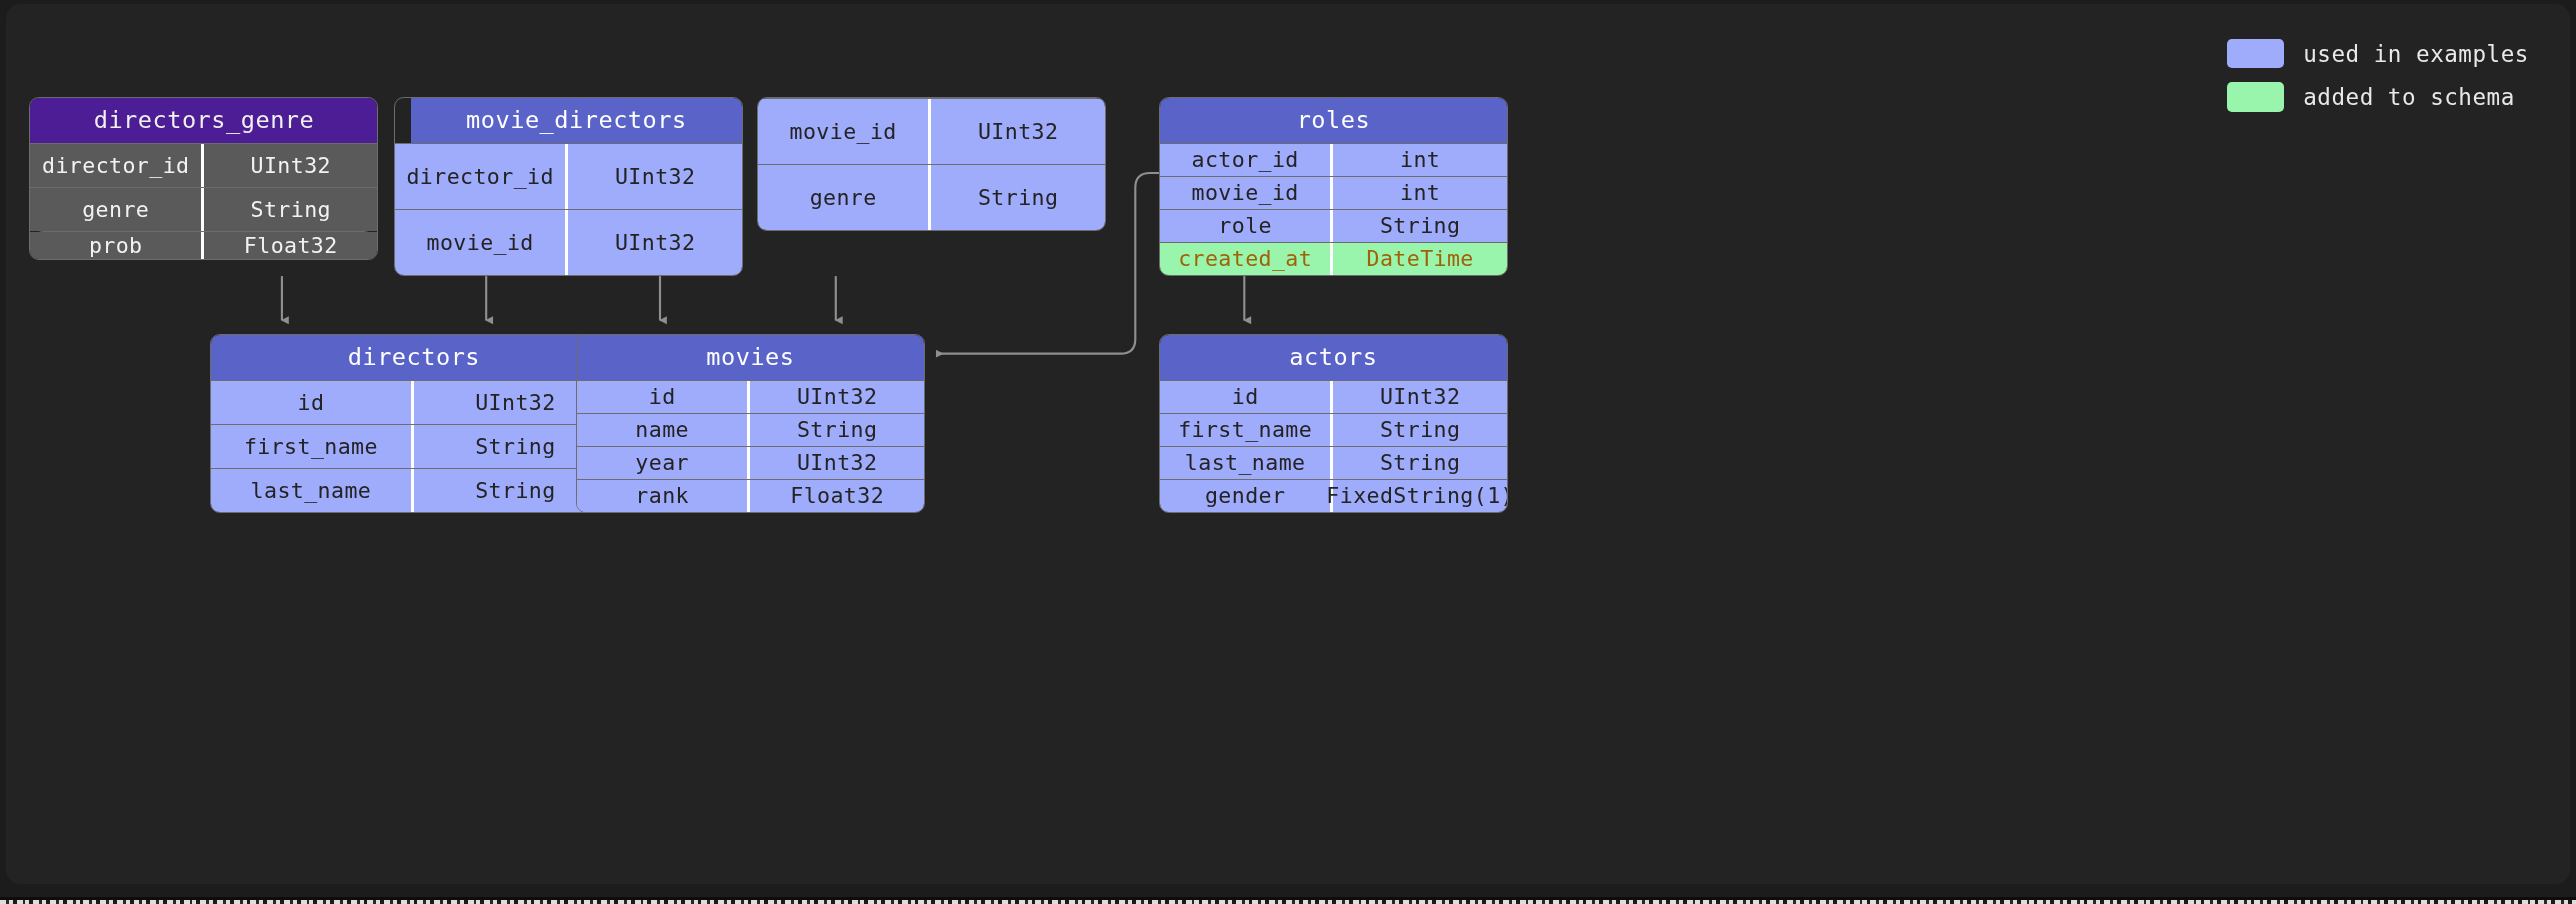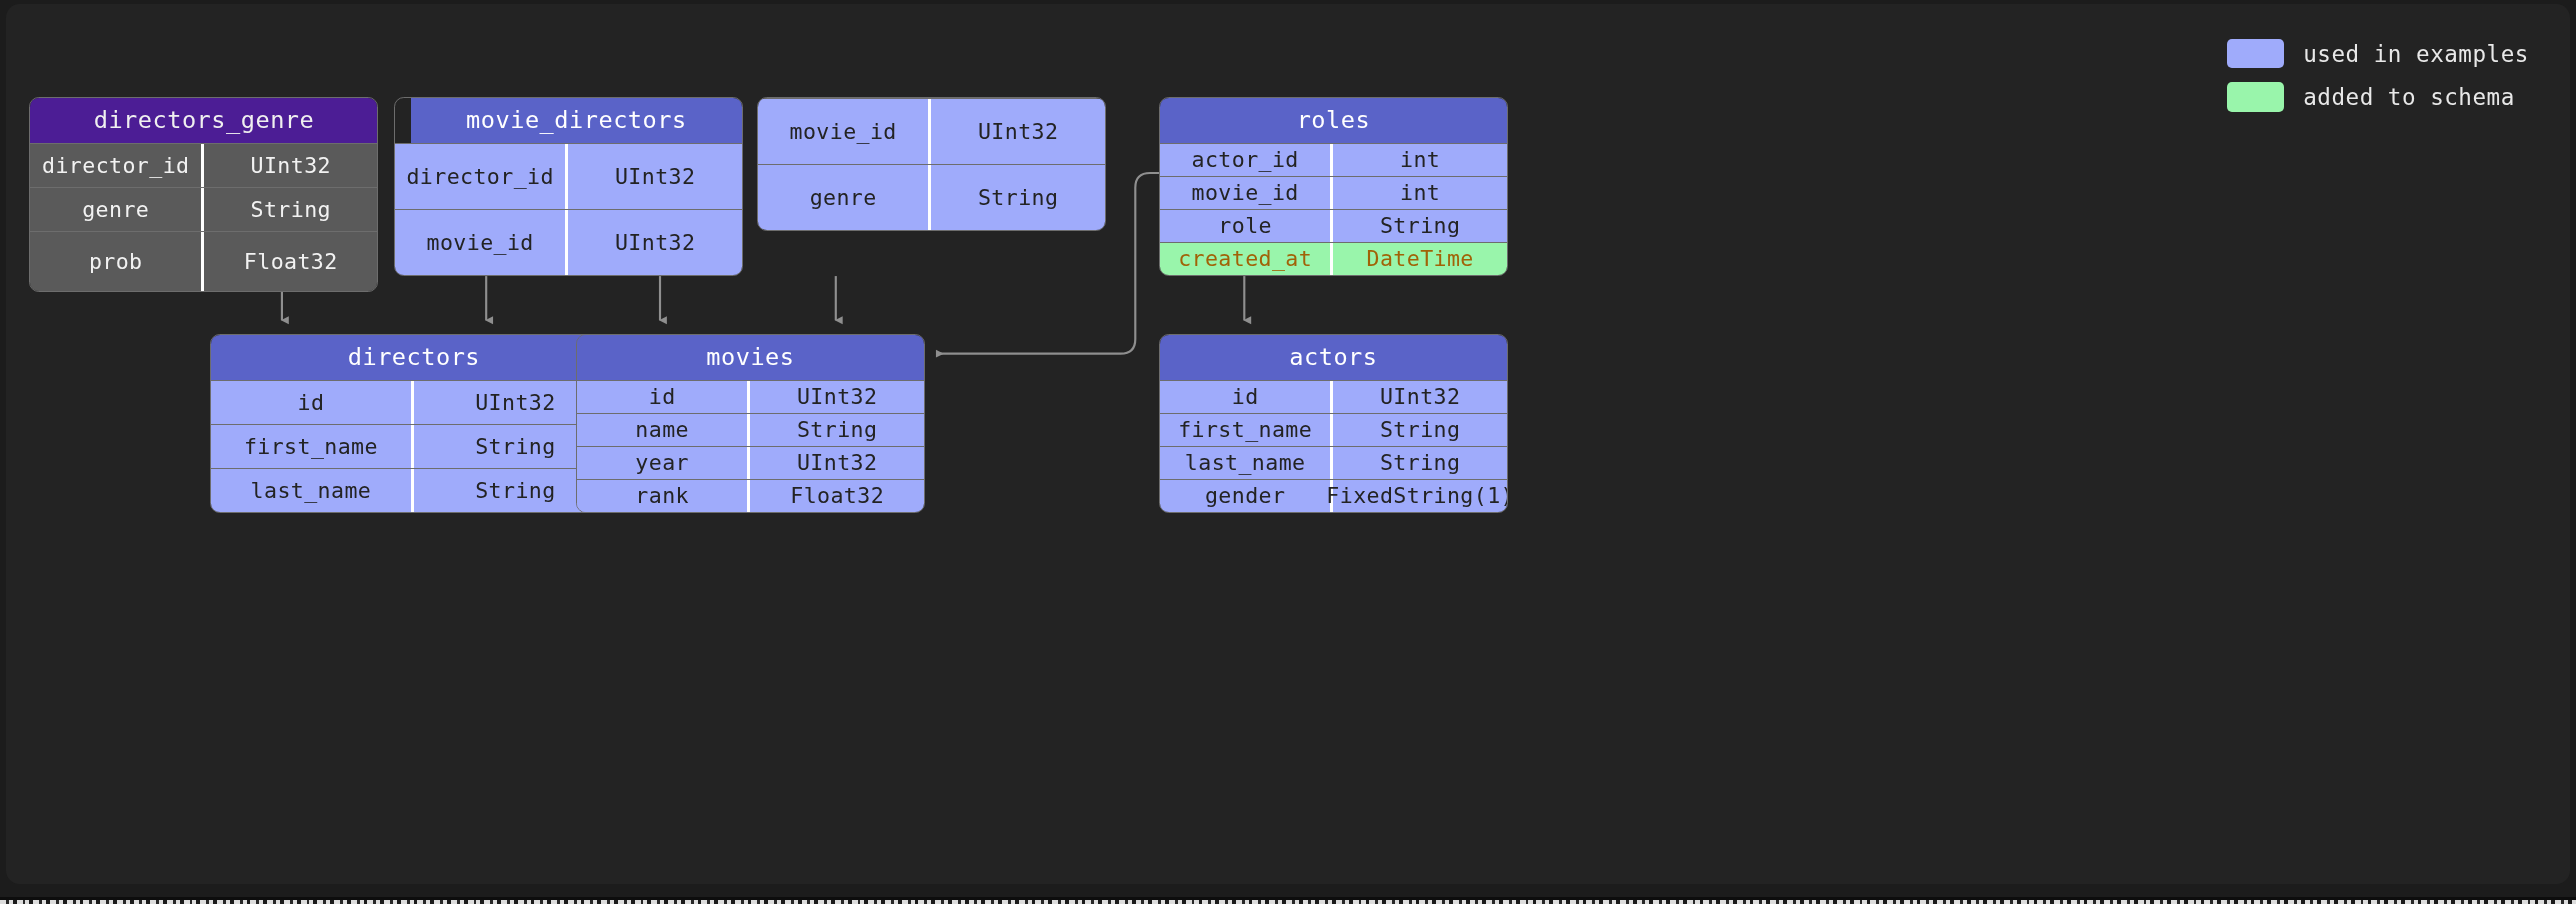--- a/index.html
+++ b/index.html
@@ -162,21 +162,21 @@
       <div class="tbl theme-gray" style="left: 23.6px; top: 93px; width: 349px;">
         <div class="tbl-header" style="height: 45px;">directors_genre</div>
         <div class="tbl-row" style="height: 44px;">
           <div class="cell col-name">director_id</div>
           <div class="cell col-type">UInt32</div>
         </div>
         <div class="tbl-row" style="height: 44px;">
           <div class="cell col-name">genre</div>
           <div class="cell col-type">String</div>
         </div>
-        <div class="tbl-row" style="height: 60px;">
+        <div class="tbl-row" style="height: 28px; border-radius: 21px;">
           <div class="cell col-name">prob</div>
           <div class="cell col-type">Float32</div>
         </div>
       </div>
       <div class="tbl theme-blue" style="left: 388px; top: 93px; width: 349px;">
         <div class="tbl-header" style="height: 45px; margin-left: 16px;">movie_directors</div>
         <div class="tbl-row" style="height: 66px;">
           <div class="cell col-name">director_id</div>
           <div class="cell col-type">UInt32</div>
         </div>

